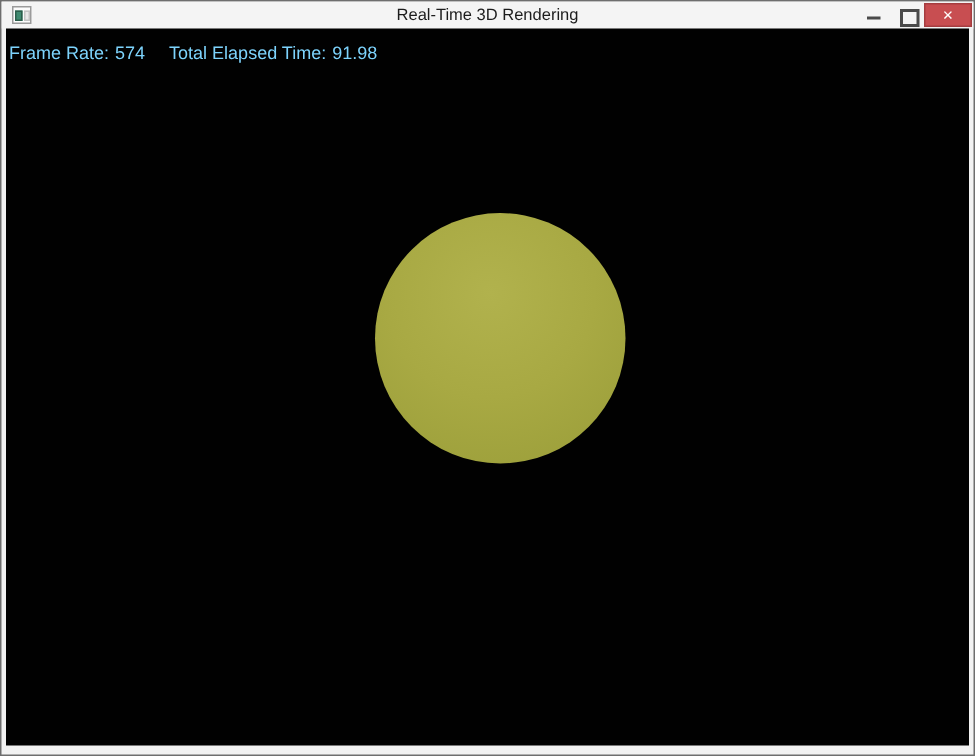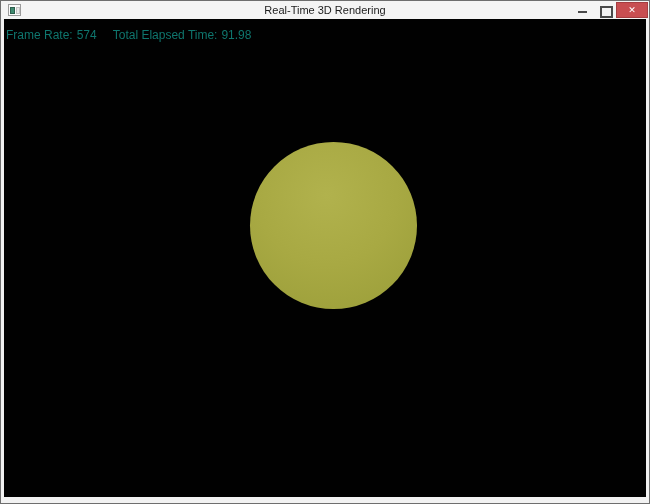--- a/index.html
+++ b/index.html
@@ -108,21 +108,21 @@
     width: 642px;
     height: 478px;
     background: var(--viewport_bg, #010101);
     overflow: hidden;
   }
 
   .hud {
     position: absolute;
     left: 2px;
     top: 9px;
-    color: #0f766e;
+    color: #7dd3fc;
     font-size: 12px;
     line-height: 14px;
     white-space: nowrap;
   }
   .hud .gap { display: inline-block; width: 16px; }
   .hud .lbl { margin-right: 4px; }
 
   .sphere {
     position: absolute;
     left: 246px;

